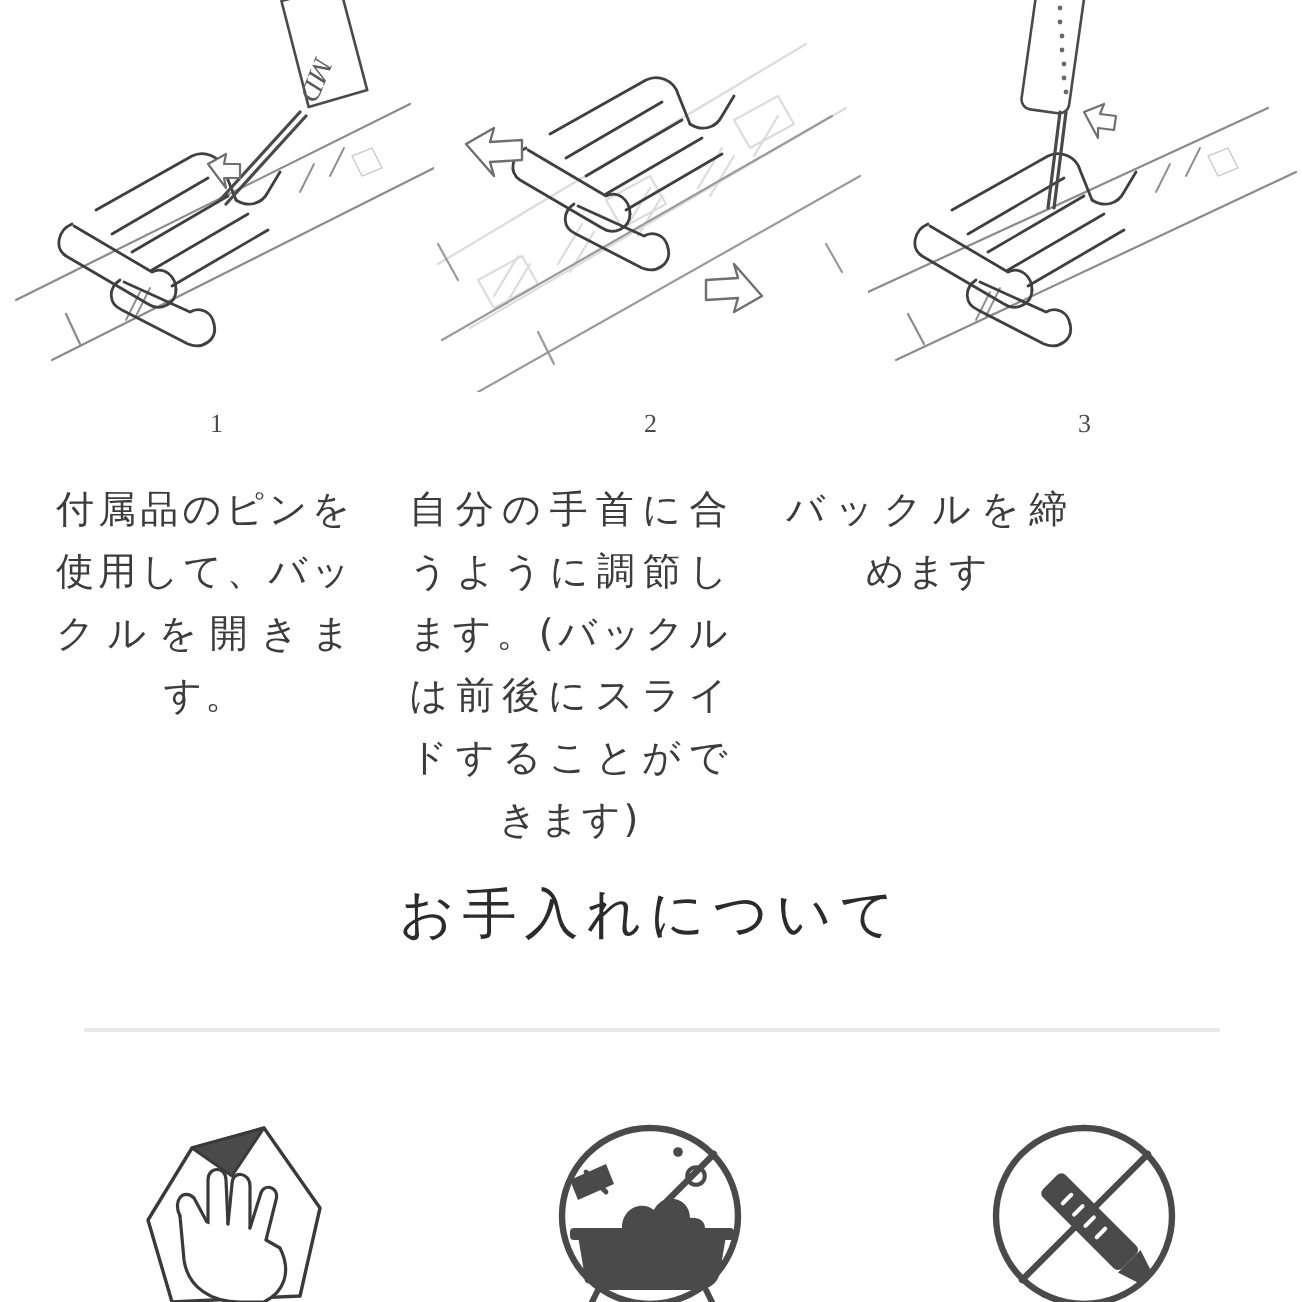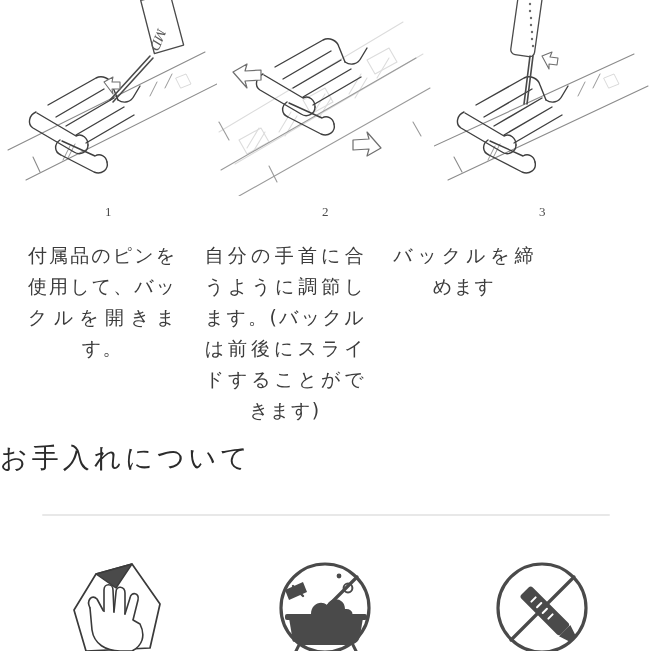--- a/index.html
+++ b/index.html
@@ -90,20 +90,21 @@
   .caption-cell.cell-1 { padding-left: 28px; padding-right: 14px; }
   .caption-cell.cell-2 { padding-left: 14px; padding-right: 14px; }
   .caption-cell.cell-3 { padding-left: 14px; padding-right: 36px; }
 
   
   .care-heading {
     position: absolute;
     left: 0;
     top: 440px;
     width: 651px;
+    text-align: center;
     font-size: 27px;
     line-height: 36px;
     letter-spacing: 4px;
     color: #2b2b2b;
     font-weight: 500;
   }
 
   
   .care-divider {
     position: absolute;

